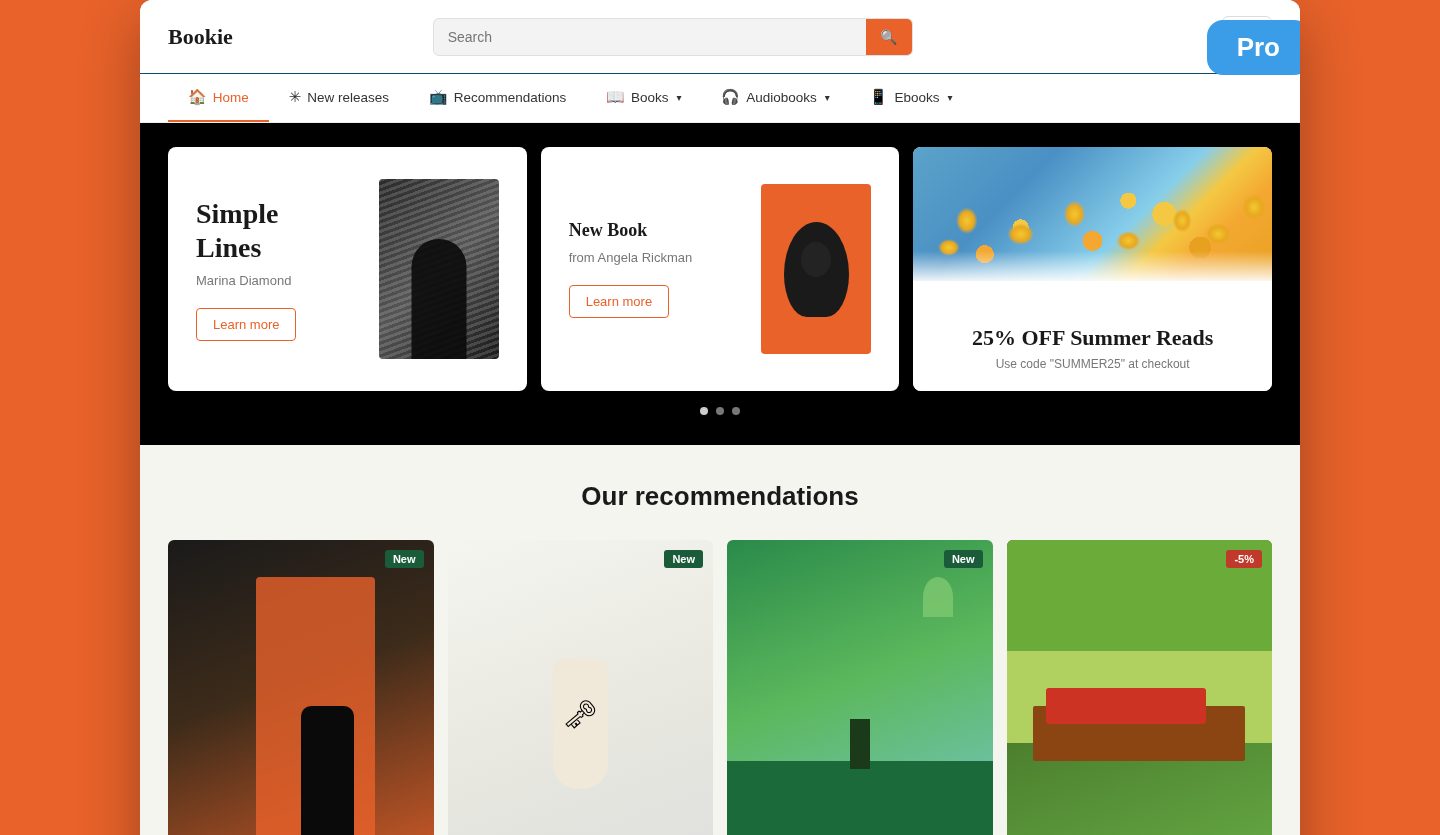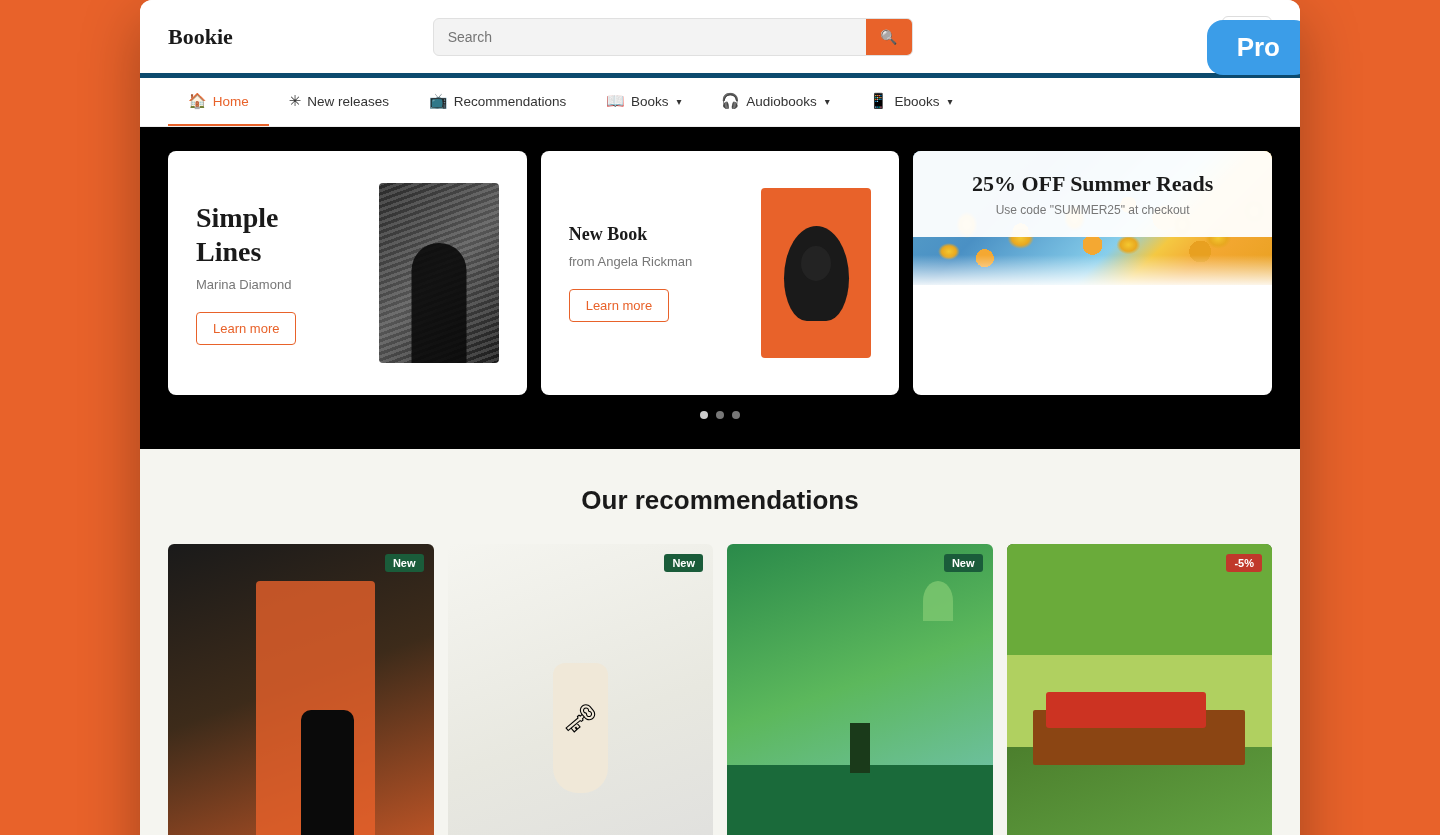--- a/index.html
+++ b/index.html
@@ -21,21 +21,21 @@
       box-shadow: 0 20px 60px rgba(0,0,0,0.3);
     }
 
     
     .header {
       background: #fff;
       padding: 16px 28px;
       display: flex;
       align-items: center;
       gap: 20px;
-      border-bottom: 5px solid #0c4a6e;
+      border-bottom: 1px solid #0c4a6e;
     }
 
     .logo {
       font-size: 22px;
       font-weight: bold;
       color: #1a1a1a;
       font-family: Georgia, serif;
       white-space: nowrap;
       min-width: 100px;
     }
@@ -233,20 +233,21 @@
       overflow: hidden;
       flex-shrink: 0;
     }
 
     
     .hero-card-3 {
       overflow: hidden;
       position: relative;
       display: flex;
       flex-direction: column;
+      justify-content: flex-end;
     }
 
     .flowers-bg {
       position: absolute;
       top: 0;
       left: 0;
       right: 0;
       height: 55%;
       background: linear-gradient(135deg, #5ba3c9 0%, #4a90c4 30%, #87ceeb 60%, #f4c842 70%, #f4a832 80%, #e8a020 100%);
       overflow: hidden;

